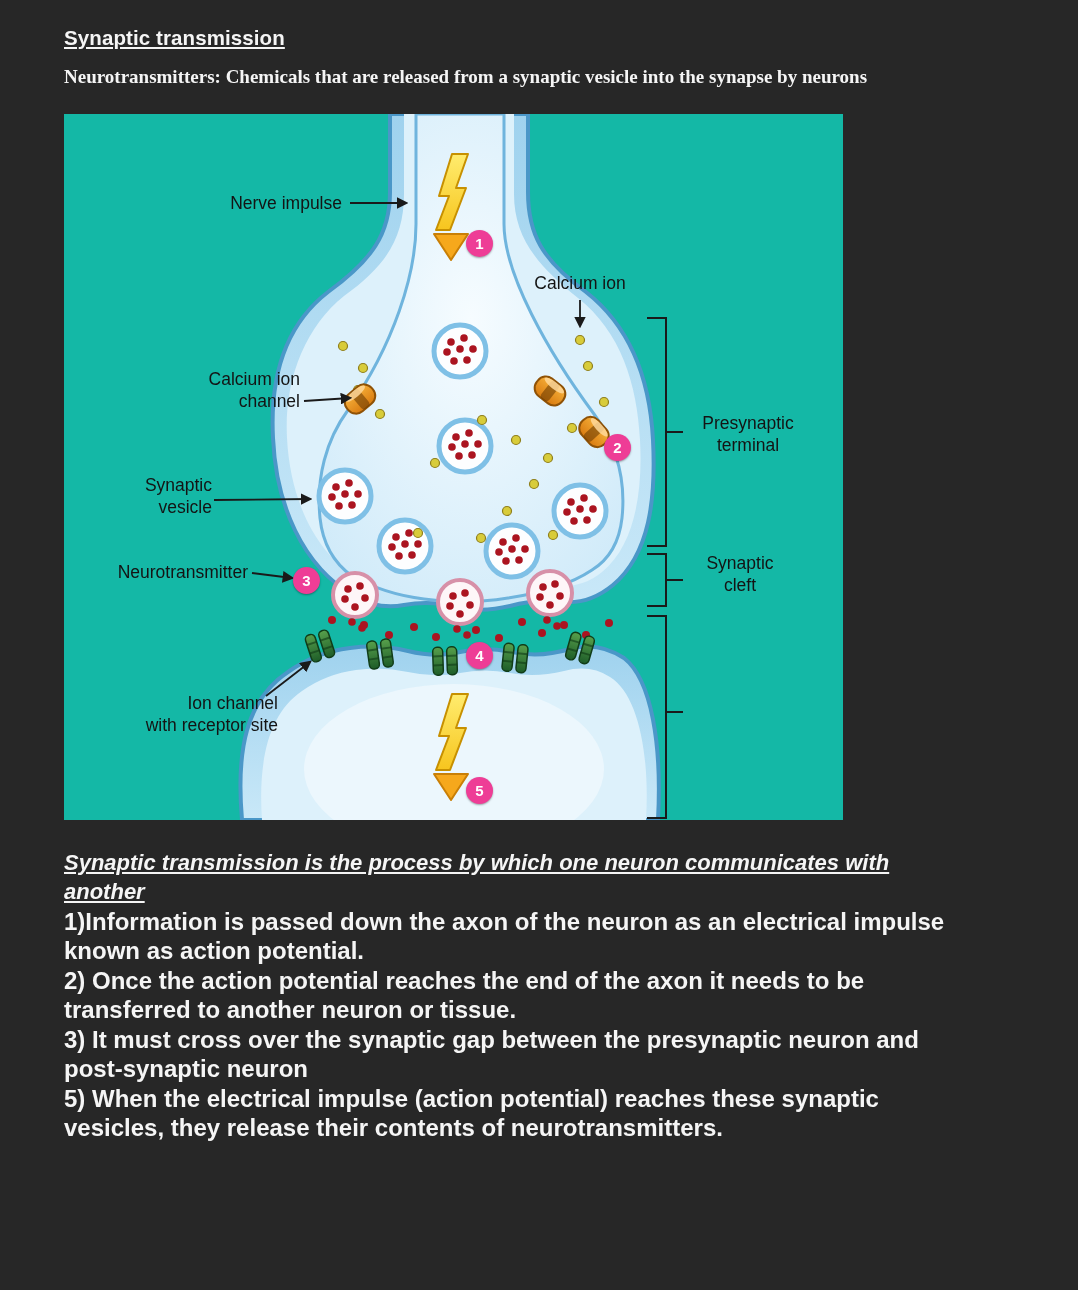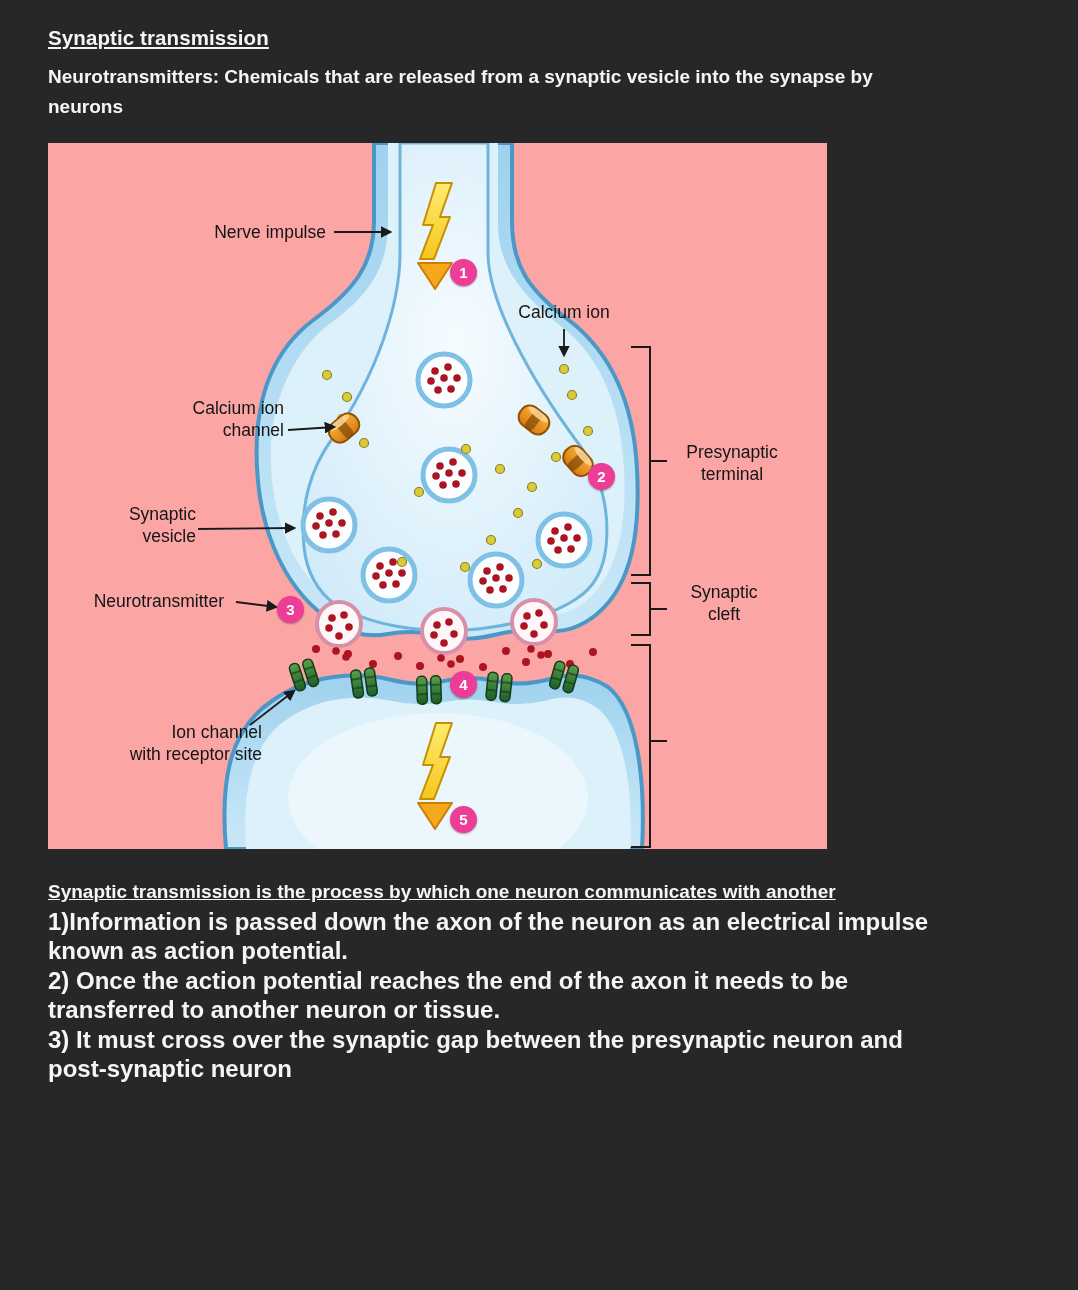--- a/index.html
+++ b/index.html
@@ -3,47 +3,47 @@
 <meta charset="utf-8">
 <style>
   html,body{margin:0;padding:0;}
   body{
     width:1078px;height:1290px;
     background:#272727;
     font-family:"Liberation Sans",sans-serif;
     color:#f5f5f5;
     overflow:hidden;
   }
-  .page{padding:26px 84px 0 48px;}
+  .page{padding:26px 84px 0 48px;margin-left:16px;}
   h1.title{
     font-size:20.5px;font-weight:bold;margin:0 0 12px 0;
     text-decoration:underline;letter-spacing:.1px;
   }
   p.intro{
     font-size:19px;font-weight:bold;line-height:29.5px;
-    margin:0 0 22px 0;max-width:884px;
+    margin:0 0 22px 0;max-width:884px;font-family:Liberation Serif, serif;
   }
   .figure{
-    position:relative;width:779px;height:706px;background:#fca5a5;
+    position:relative;width:779px;height:706px;background:#14b8a6;
   }
   .figure svg{position:absolute;left:0;top:0;}
   .dlabel{
     position:absolute;font-size:17.5px;line-height:1.26;color:#141414;
     white-space:pre-line;font-weight:400;
   }
   .ta-r{text-align:right;} .ta-c{text-align:center;}
   .badge{
     position:absolute;width:27px;height:27px;border-radius:50%;
     background:#ee3d96;color:#ffffff;font-weight:bold;font-size:15px;
     display:flex;align-items:center;justify-content:center;
     box-shadow:0 1px 2px rgba(0,0,0,.35);
   }
   h2.section{
-    font-size:19px;font-weight:bold;line-height:29.5px;
-    margin:28px 0 0 0;text-decoration:underline;max-width:884px;
+    font-size:22px;font-weight:bold;line-height:29.5px;
+    margin:28px 0 0 0;text-decoration:underline;max-width:884px;font-style:italic;
   }
   p.pt{
     font-size:24px;font-weight:bold;line-height:29.5px;
     margin:0;max-width:884px;
   }
 </style>
 </head>
 <body>
 
 <div class="page">
@@ -214,33 +214,34 @@
         <path d="M584,502 L602,502 L602,704 L584,704 M602,598 L618,598"></path>
       </g>
     </svg>
 
     <div class="dlabel ta-r" style="left:130px;top:78px;width:148px;">Nerve impulse</div>
     <div class="dlabel ta-c" style="left:446px;top:158px;width:140px;">Calcium ion</div>
     <div class="dlabel ta-r" style="left:118px;top:254px;width:118px;">Calcium ion
 channel</div>
     <div class="dlabel ta-r" style="left:58px;top:360px;width:90px;">Synaptic
 vesicle</div>
-    <div class="dlabel ta-r" style="left:4px;top:447px;width:172px;text-align:right;">Neurotransmitter</div>
+    <div class="dlabel ta-r" style="left:12px;top:447px;width:172px;text-align:right;">Neurotransmitter</div>
     <div class="dlabel ta-c" style="left:34px;top:578px;width:180px;text-align:right;">Ion channel
 with receptor site</div>
     <div class="dlabel ta-c" style="left:622px;top:298px;width:124px;">Presynaptic
 terminal</div>
     <div class="dlabel ta-c" style="left:624px;top:438px;width:104px;">Synaptic
 cleft</div>
 
     <div class="badge" style="left:402px;top:116px;">1</div>
     <div class="badge" style="left:540px;top:320px;">2</div>
     <div class="badge" style="left:229px;top:453px;">3</div>
     <div class="badge" style="left:402px;top:528px;">4</div>
     <div class="badge" style="left:402px;top:663px;">5</div>
   </div>
 
   <h2 class="section">Synaptic transmission is the process by which one neuron communicates with another</h2>
   <p class="pt">1)Information is passed down the axon of the neuron as an electrical impulse known as action potential.</p>
   <p class="pt">2) Once the action potential reaches the end of the axon it needs to be transferred to another neuron or tissue.</p>
   <p class="pt">3) It must cross over the synaptic gap between the presynaptic neuron and post-synaptic neuron</p>
+  <p class="pt">5) When the electrical impulse (action potential) reaches these synaptic vesicles, they release their contents of neurotransmitters.</p>
 
 </div>
 
 </body></html>

